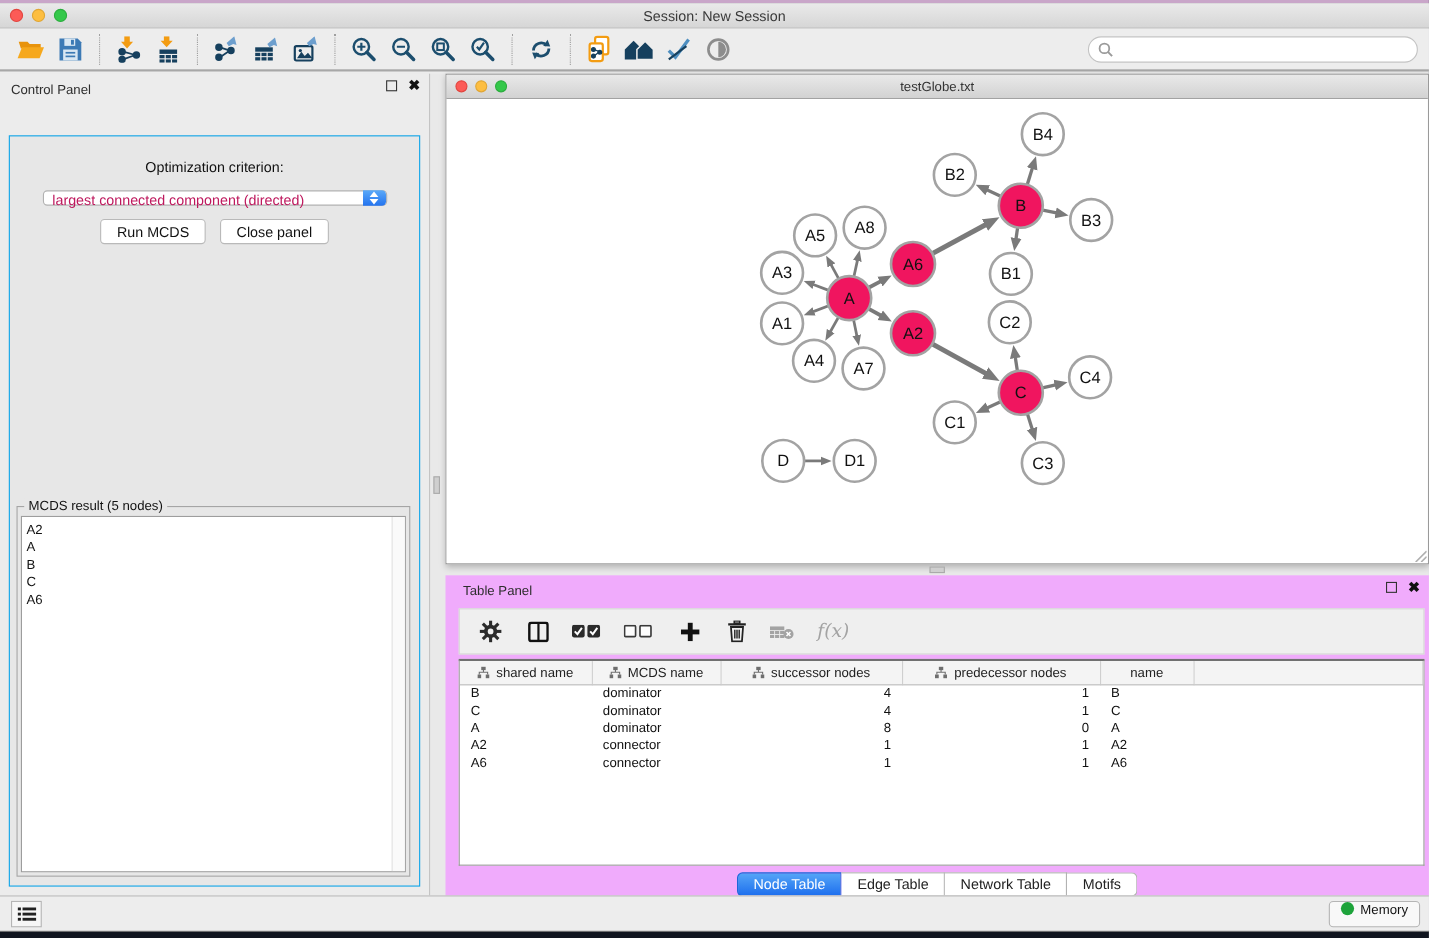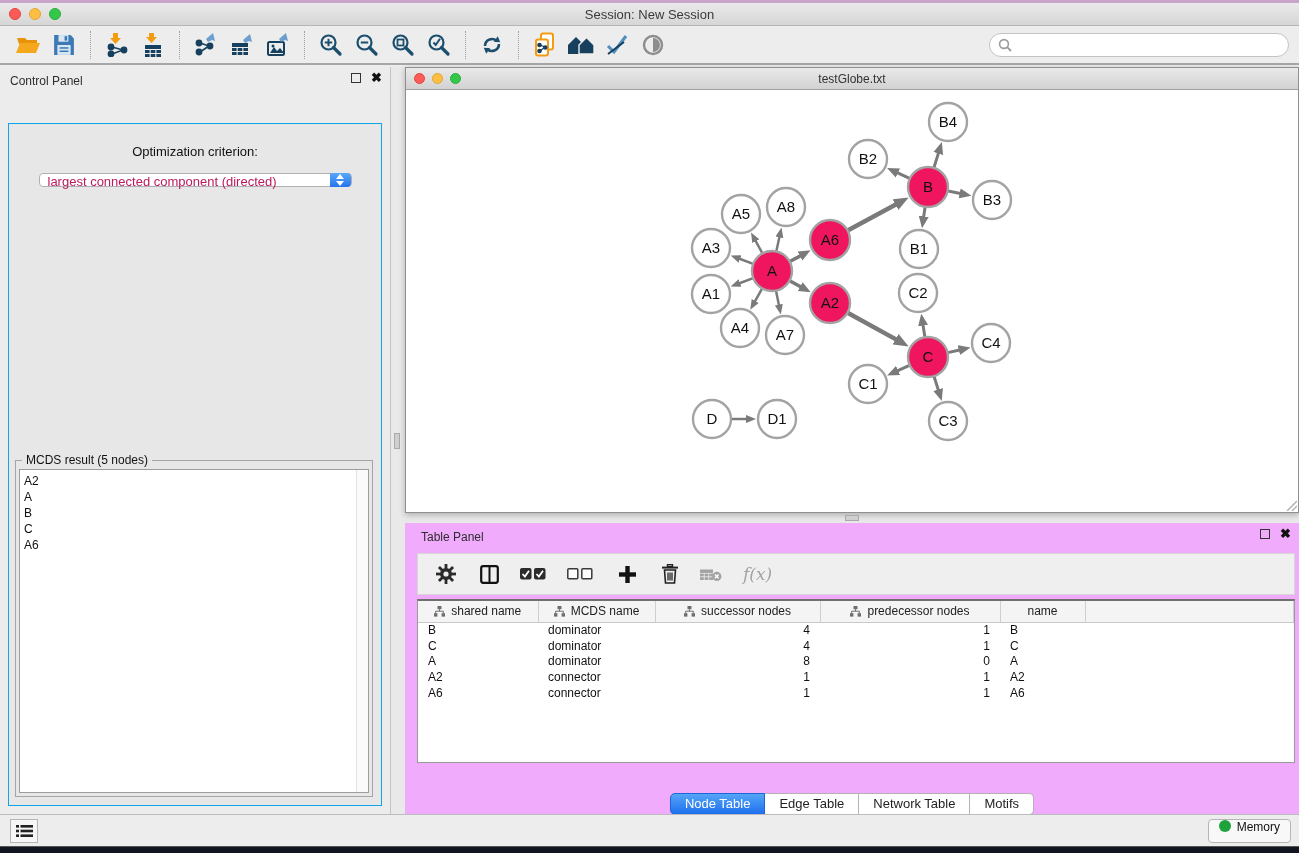--- a/index.html
+++ b/index.html
@@ -68,21 +68,21 @@
   .nw-lights .light { width:11px; height:11px; }
   .nw-canvas { position:relative; width:100%; height:422px; background:#fff; }
   .resize-grip { position:absolute; right:1px; bottom:1px; width:12px; height:12px; }
 
   
   .table-panel { position:absolute; left:405px; top:456px; width:894px; height:292px; background:#f0abfc; }
   .tp-toolbar { position:absolute; left:12px; right:4px; top:30px; height:42px; background:#efefef; border:1px solid #d6d6d6; display:flex; align-items:center; gap:21px; padding:0 16px; }
   .tp-btn { display:flex; align-items:center; justify-content:flex-end; min-width:22px; height:26px; }
   .fx-label { font-family:"DejaVu Serif", serif; font-style:italic; font-size:17px; color:#a3a3a3; }
 
-  .ntable-wrap { position:absolute; left:12px; right:4px; top:76px; height:164px; background:#fff; border:1px solid #9a9a9a; border-top:2px solid #707070; overflow:hidden; }
+  .ntable-wrap { position:absolute; left:12px; right:4px; top:76px; height:188px; background:#fff; border:1px solid #9a9a9a; border-top:2px solid #707070; overflow:hidden; }
   table.ntable { border-collapse:collapse; width:100%; table-layout:fixed; }
   table.ntable th { height:21px; background:#f4f4f4; border-right:1px solid #cfcfcf; border-bottom:1px solid #c9c9c9; font-size:12px; font-weight:normal; color:#222; text-align:center; }
   table.ntable th .th-inner { display:flex; align-items:center; justify-content:center; gap:6px; }
   table.ntable td { height:15.8px; font-size:12px; color:#111; padding:0 10px; white-space:nowrap; }
   td.al { text-align:left; } td.ar { text-align:right; }
 
   .tp-tabs { position:absolute; left:0; right:0; top:270px; display:flex; justify-content:center; }
   .tp-tab { font-size:13px; color:#222; background:#fff; border:1px solid #b2b2b2; border-left:none; padding:2px 14px 3px; }
   .tp-tab:first-child { border-left:1px solid #b2b2b2; border-radius:5px 0 0 5px; }
   .tp-tab:last-child { border-radius:0 5px 5px 0; }
@@ -283,20 +283,24 @@
         </span>
       </div>
       <div class="cp-content">
         <div class="opt-label">Optimization criterion:</div>
         <div class="dropdown">
           <span>largest connected component (directed)</span>
           <span class="dd-stepper">
             <span class="dd-up"></span>
               <span class="dd-down"></span>
           </span>
+        </div>
+        <div class="cp-buttons">
+          <button class="cp-btn">Run MCDS</button>
+          <button class="cp-btn">Close panel</button>
         </div>
         <div class="result-box">
           <span class="result-legend">MCDS result (5 nodes)</span>
           <div class="result-list">
             <ul>
                 <li>A2</li>
                 <li>A</li>
                 <li>B</li>
                 <li>C</li>
                 <li>A6</li>

